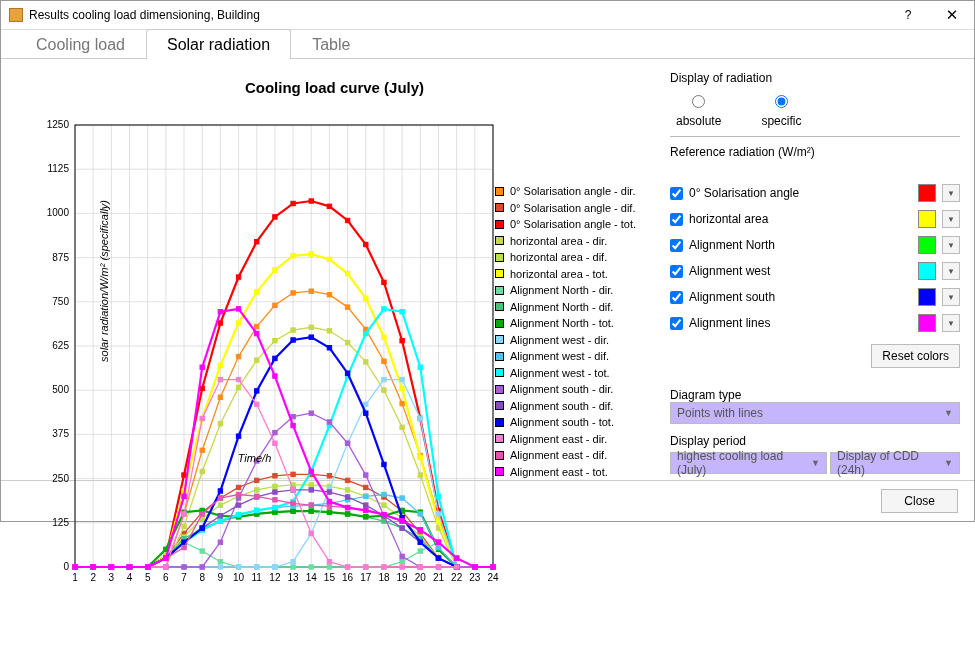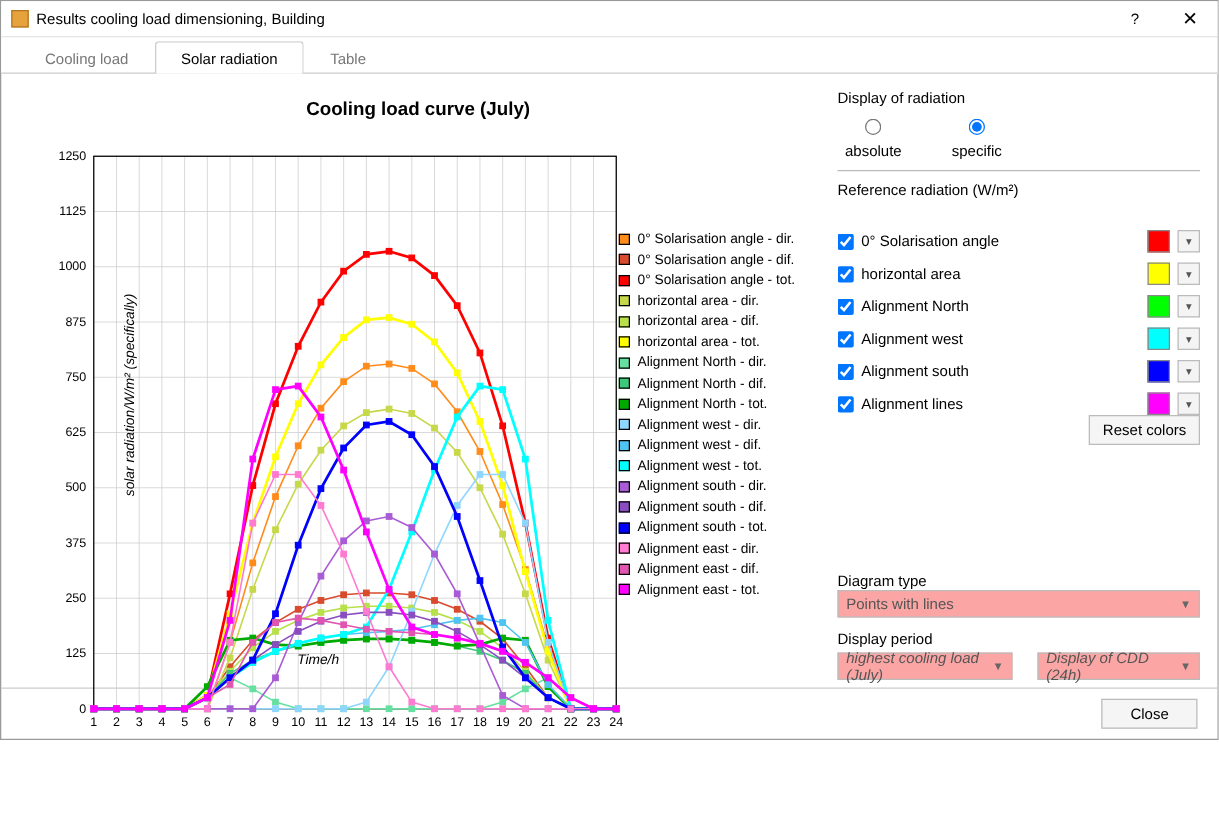--- a/index.html
+++ b/index.html
@@ -5,21 +5,21 @@
   html, body {
     margin: 0; padding: 0;
     font-family: "Segoe UI", Tahoma, sans-serif;
     font-size: 12px;
     color: #000;
     background: #fff;
     width: 975px; height: 661px;
     overflow: hidden;
   }
   .window {
-    width: 975px; height: 592px;
+    width: 975px; height: 522px;
     border: 1px solid #999;
     box-sizing: border-box;
     display: flex; flex-direction: column;
     background: #fff;
   }
   .titlebar {
     height: 28px;
     background: #fff;
     display: flex; align-items: center;
     border-bottom: 1px solid #ddd;
@@ -42,21 +42,21 @@
   }
   .tabs {
     height: 28px;
     display: flex; align-items: flex-end;
     padding-left: 14px;
     border-bottom: 1px solid #ccc;
     background: #fff;
   }
   .tab {
     padding: 6px 20px 5px 20px;
-    font-size: 12px;
+    font-size: 16px;
     color: #777;
     border: 1px solid transparent;
     border-bottom: none;
     position: relative;
     top: 1px;
     cursor: default;
   }
   .tab.active {
     color: #000;
     border-color: #ccc;
@@ -152,41 +152,41 @@
   .dd-btn {
     width: 18px; height: 18px;
     border: 1px solid #bbb;
     background: #f4f4f4;
     display: flex; align-items: center; justify-content: center;
     font-size: 9px; color: #555;
     box-sizing: border-box;
   }
   .reset-row {
     display: flex; justify-content: flex-end;
-    margin-top: 0;
+    margin-top: 12px;
   }
   .btn {
     border: 1px solid #bbb;
     background: #f5f5f5;
     padding: 4px 10px;
     font-size: 12px;
   }
   .side-spacer { flex: 1; }
   .combo {
     width: 100%;
     border: 1px solid #bbb;
-    background: #fca5a5;
+    background: #c4b5fd;
     height: 22px;
     display: flex; align-items: center;
     padding: 0 6px;
     box-sizing: border-box;
     justify-content: space-between;
     color: #555;
   }
-  .combo-row { display: flex; gap: 20px; margin-top: 4px; font-style: italic;}
+  .combo-row { display: flex; gap: 3px; margin-top: 4px;}
   .combo-row .combo { flex: 1; }
   .combo .chev { font-size: 9px; color: #666; }
   .label-block { margin-top: 10px; }
   .footer {
     height: 40px;
     border-top: 1px solid #ccc;
     display: flex; align-items: center; justify-content: flex-end;
     padding-right: 16px;
   }
   .footer .btn { padding: 4px 22px; }

